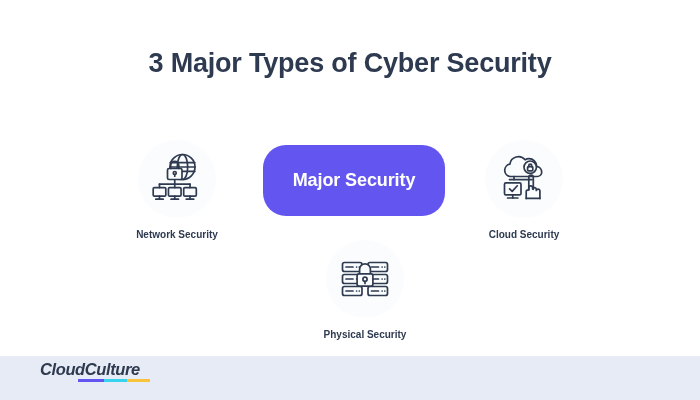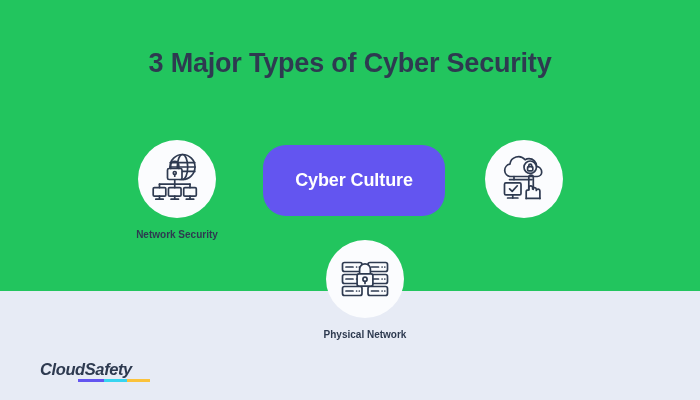--- a/index.html
+++ b/index.html
@@ -10,22 +10,22 @@
     width: 700px;
     height: 400px;
     overflow: hidden;
     font-family: "Liberation Sans", sans-serif;
     background: #e7ebf5;
   }
 
   .infographic {
     position: relative;
     width: 700px;
-    height: 291px;
-    background: #22c55e;
+    height: 356px;
+    background: #ffffff;
   }
 
   
   .title {
     position: absolute;
     left: 0;
     top: 48px;
     width: 700px;
     text-align: center;
     font-size: 27px;
@@ -115,21 +115,21 @@
   .seg-yellow { width: 23px; background: #fbc23b; }
 </style>
 </head>
 <body>
 
 <div class="infographic">
 
   <div class="title">3 Major Types of Cyber Security</div>
 
   <div class="center-pill">
-    <span class="center-pill-label">Cyber Culture</span>
+    <span class="center-pill-label">Major Security</span>
   </div>
 
   <div class="node" id="node-network">
     <div class="node-circle">
       <svg width="56" height="56" viewBox="0 0 56 56">
         <g fill="none" stroke="#2e3a50" stroke-width="1.7" stroke-linecap="round" stroke-linejoin="round">
 
           <circle cx="33.5" cy="16" r="12.5"></circle>
           <ellipse cx="33.5" cy="16" rx="5.2" ry="12.5"></ellipse>
           <line x1="21.2" y1="11.6" x2="45.8" y2="11.6"></line>
@@ -182,20 +182,21 @@
           <path d="M13.6 37.8 l2.6 2.6 l5.1 -5.6"></path>
           <line x1="16.75" y1="43.8" x2="16.75" y2="47"></line>
           <line x1="11.6" y1="47" x2="21.9" y2="47"></line>
 
           <path d="M30.2 47.4 v-6.6 a2 2 0 0 1 2 -2 h0.6 v-2.1 a1.9 1.9 0 0 1 3.8 0 v1.3 a1.9 1.9 0 0 1 3.7 0.4 v1 a1.85 1.85 0 0 1 3.6 0.5 v7.5" fill="#fbfcfe"></path>
           <path d="M32.8 38.8 v-12.4 a2.25 2.25 0 0 1 4.5 0 v11.9"></path>
           <line x1="30.2" y1="47.4" x2="43.9" y2="47.4"></line>
         </g>
       </svg>
     </div>
+    <div class="node-label">Cloud Security</div>
   </div>
 
   <div class="node" id="node-physical">
     <div class="node-circle">
       <svg width="56" height="56" viewBox="0 0 56 56">
         <g fill="none" stroke="#2e3a50" stroke-width="1.7" stroke-linecap="round" stroke-linejoin="round">
 
           <rect x="5.5" y="11.5" width="19.5" height="9" rx="2"></rect>
           <line x1="9" y1="16" x2="16" y2="16"></line>
           <circle cx="19.6" cy="16" r="0.85" fill="#2e3a50" stroke="none"></circle>
@@ -226,26 +227,26 @@
           <circle cx="45.1" cy="40" r="0.85" fill="#2e3a50" stroke="none"></circle>
           <circle cx="47.8" cy="40" r="0.85" fill="#2e3a50" stroke="none"></circle>
 
           <path d="M22.6 22.8 v-4.6 a5.4 5.4 0 0 1 10.8 0 v4.6" fill="#fbfcfe"></path>
           <rect x="20.1" y="22.8" width="15.8" height="12.4" rx="2" fill="#fbfcfe"></rect>
           <circle cx="28" cy="28.2" r="2.1"></circle>
           <line x1="28" y1="30.3" x2="28" y2="32.4"></line>
         </g>
       </svg>
     </div>
-    <div class="node-label">Physical Network</div>
+    <div class="node-label">Physical Security</div>
   </div>
 
   <div class="logo">
     <div class="logo-wordmark">
-      <span>Cloud</span><span>Safety</span>
+      <span>Cloud</span><span>Culture</span>
     </div>
     <div class="logo-underline">
       <span class="seg-purple"></span>
       <span class="seg-cyan"></span>
       <span class="seg-yellow"></span>
     </div>
   </div>
 
 </div>
 

